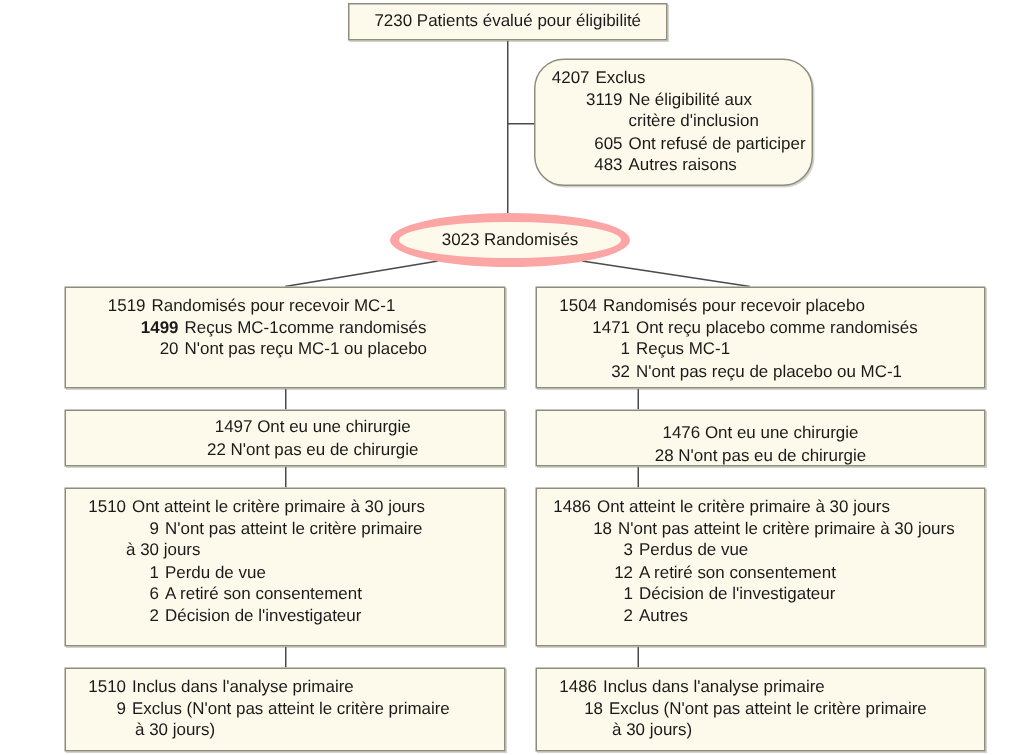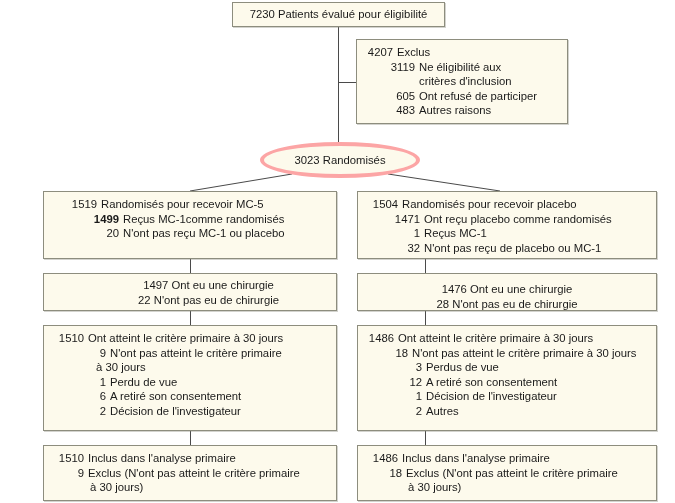--- a/index.html
+++ b/index.html
@@ -36,21 +36,21 @@
     font-size: 11.3px;
     line-height: 14.6px;
     box-shadow: 1px 1px 0 rgba(130,130,115,0.35);
   }
   .box-inner {
     padding: 5px 6px 5px 6px;
   }
   .ellipse {
     position: absolute;
     background: #fdfaec;
-    border: 4px solid #fca5a5;
+    border: 6px solid #fca5a5;
     border-radius: 50%;
     box-sizing: border-box;
     display: flex;
     align-items: center;
     justify-content: center;
     font-size: 11.3px;
   }
   .line {
     position: absolute;
     background: #4a4a4a;
@@ -75,21 +75,21 @@
   .centered {
     text-align: center;
     white-space: nowrap;
   }
   .center-line { text-align: center; }
 
   
   .ind0 { margin-left: 0; }
   .ind1 { margin-left: 22px; }
   .ind2 { margin-left: 40px; }
-  .cont2 { margin-left: 44px; }
+  .cont2 { margin-left: 32px; }
 </style>
 </head>
 <body>
 
 <div id="diagram">
 
   <div class="connectors">
 
     <div class="line line-v" style="left:338px; top:27px; height:115px;"></div>
 
@@ -108,51 +108,51 @@
     <div class="line line-v" style="left:425px; top:311px; height:14px;"></div>
     <div class="line line-v" style="left:425px; top:431px; height:14px;"></div>
   </div>
 
   <div class="box" style="left:232px; top:2px; width:213px; height:25px;">
     <div class="box-inner" style="padding-top:4px;">
       <div class="centered" style="text-align:center;">7230 Patients évalué pour éligibilité</div>
     </div>
   </div>
 
-  <div class="box" style="left:356px; top:39px; width:212px; height:85px;">
+  <div class="box" style="left:356px; top:39px; width:186px; height:85px;border-radius:20px;">
     <div class="box-inner">
       <div class="row ind0">
         <span class="num" style="min-width:30px;">4207</span>
         <span class="lbl">Exclus</span>
       </div>
       <div class="row ind1">
         <span class="num" style="min-width:30px;">3119</span>
         <span class="lbl">Ne éligibilité aux</span>
       </div>
-      <div style="margin-left:56px;">critères d'inclusion</div>
+      <div style="margin-left:56px;">critère d'inclusion</div>
       <div class="row ind1">
         <span class="num" style="min-width:30px;">605</span>
         <span class="lbl">Ont refusé de participer</span>
       </div>
       <div class="row ind1">
         <span class="num" style="min-width:30px;">483</span>
         <span class="lbl">Autres raisons</span>
       </div>
     </div>
   </div>
 
   <div class="ellipse" style="left:260px; top:142px; width:160px; height:36px;">
     <span>3023 Randomisés</span>
   </div>
 
   <div class="box" style="left:43px; top:191px; width:294px; height:68px;">
     <div class="box-inner" style="padding-left:21px;">
       <div class="row ind0">
         <span class="num" style="min-width:32px;">1519</span>
-        <span class="lbl">Randomisés pour recevoir MC-5</span>
+        <span class="lbl">Randomisés pour recevoir MC-1</span>
       </div>
       <div class="row ind1">
         <span class="num" style="min-width:32px;font-weight:bold;">1499</span>
         <span class="lbl">Reçus MC-1comme randomisés</span>
       </div>
       <div class="row ind1">
         <span class="num" style="min-width:32px;">20</span>
         <span class="lbl">N'ont pas reçu MC-1 ou placebo</span>
       </div>
     </div>

